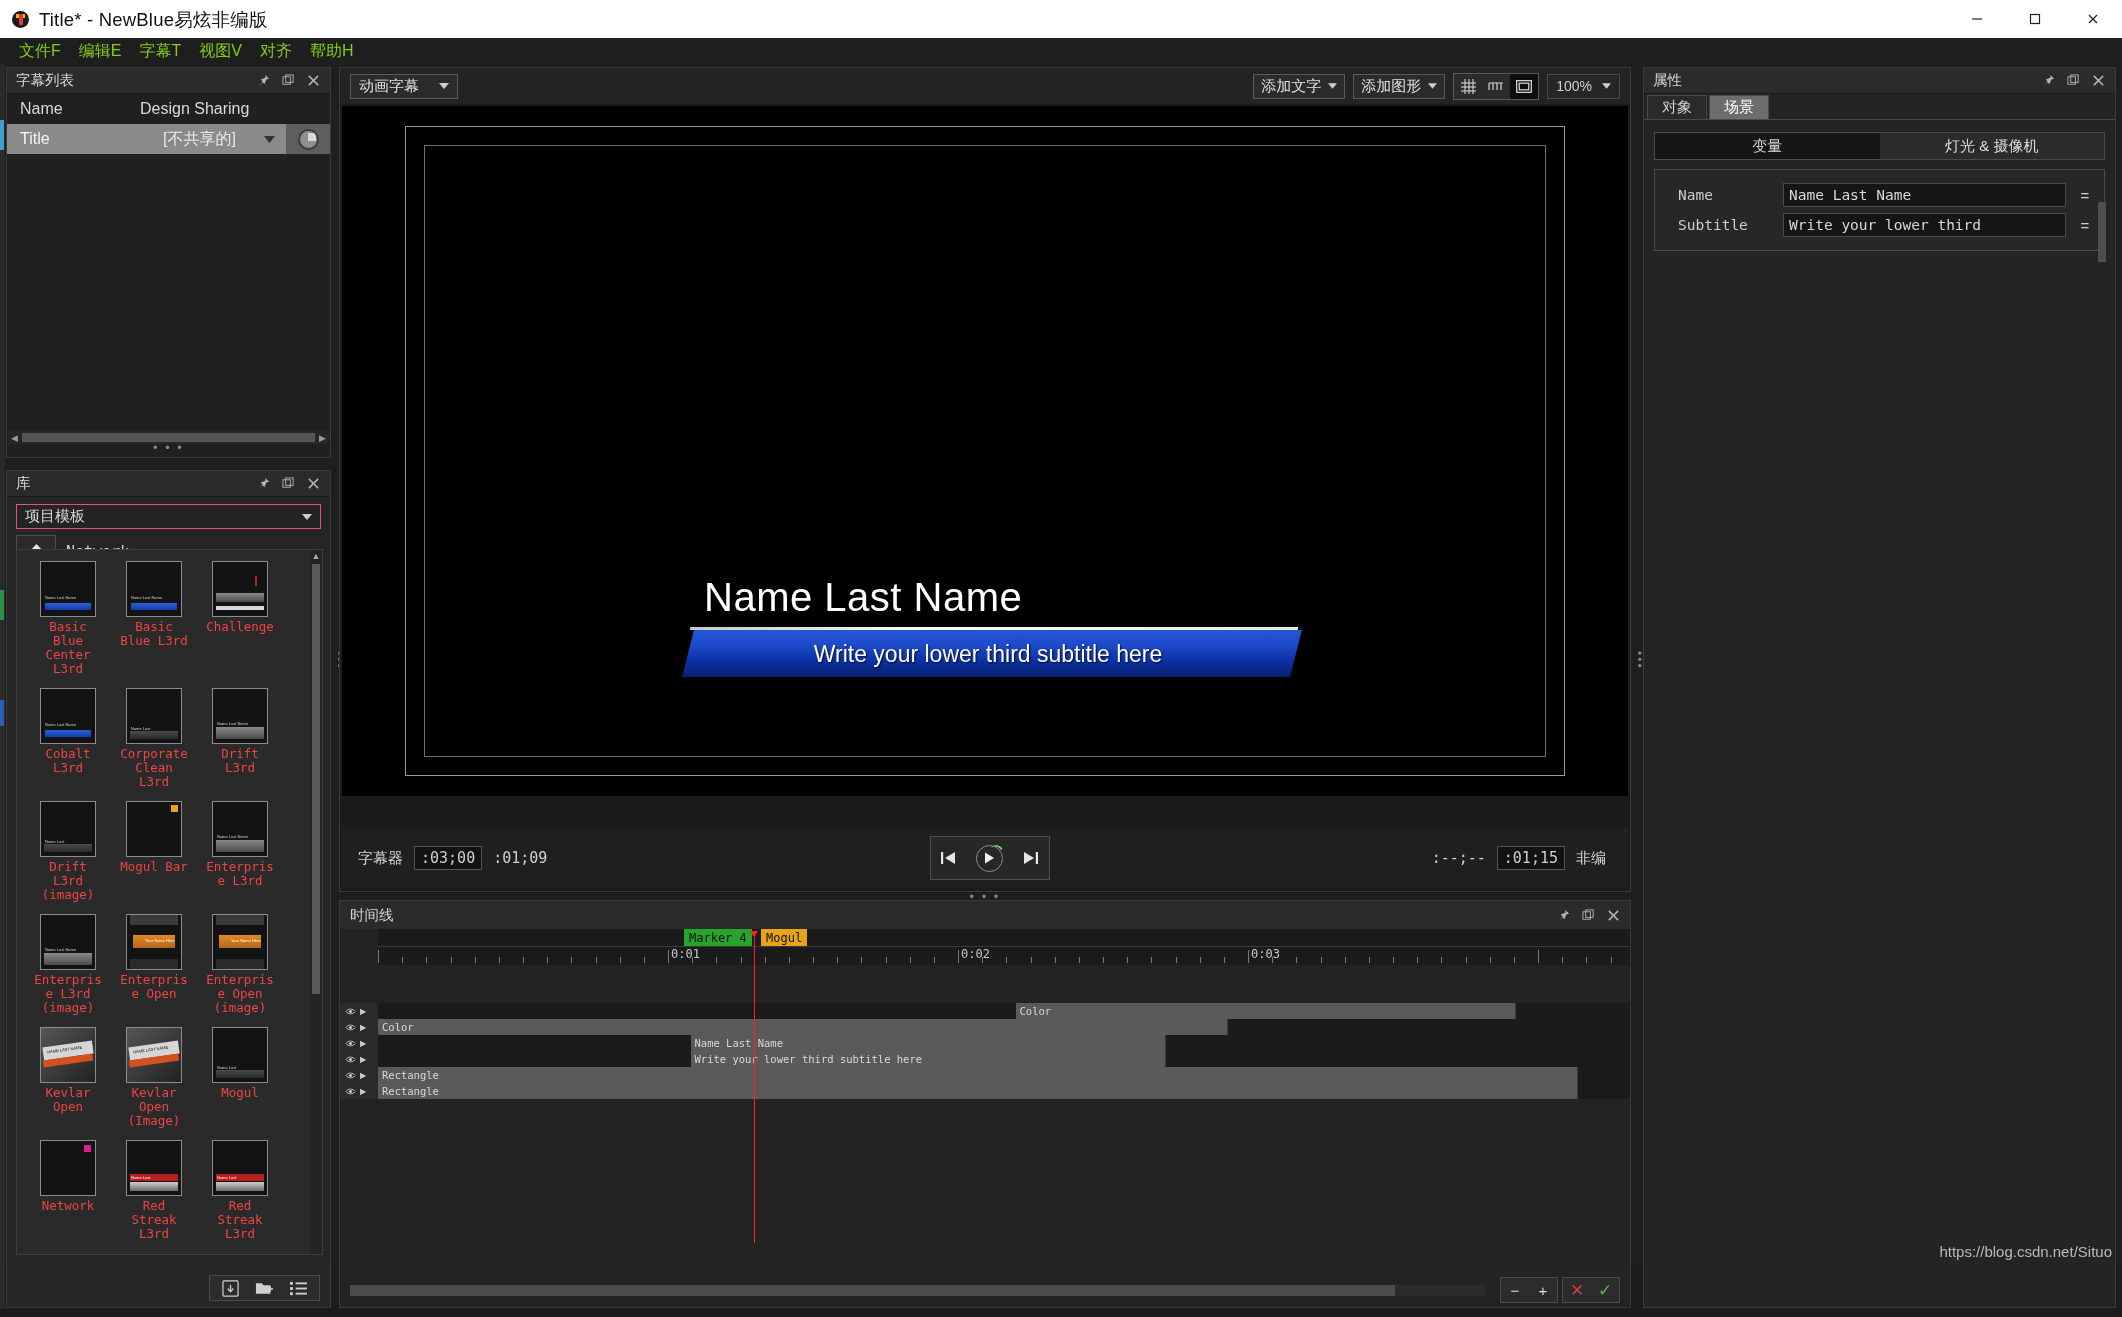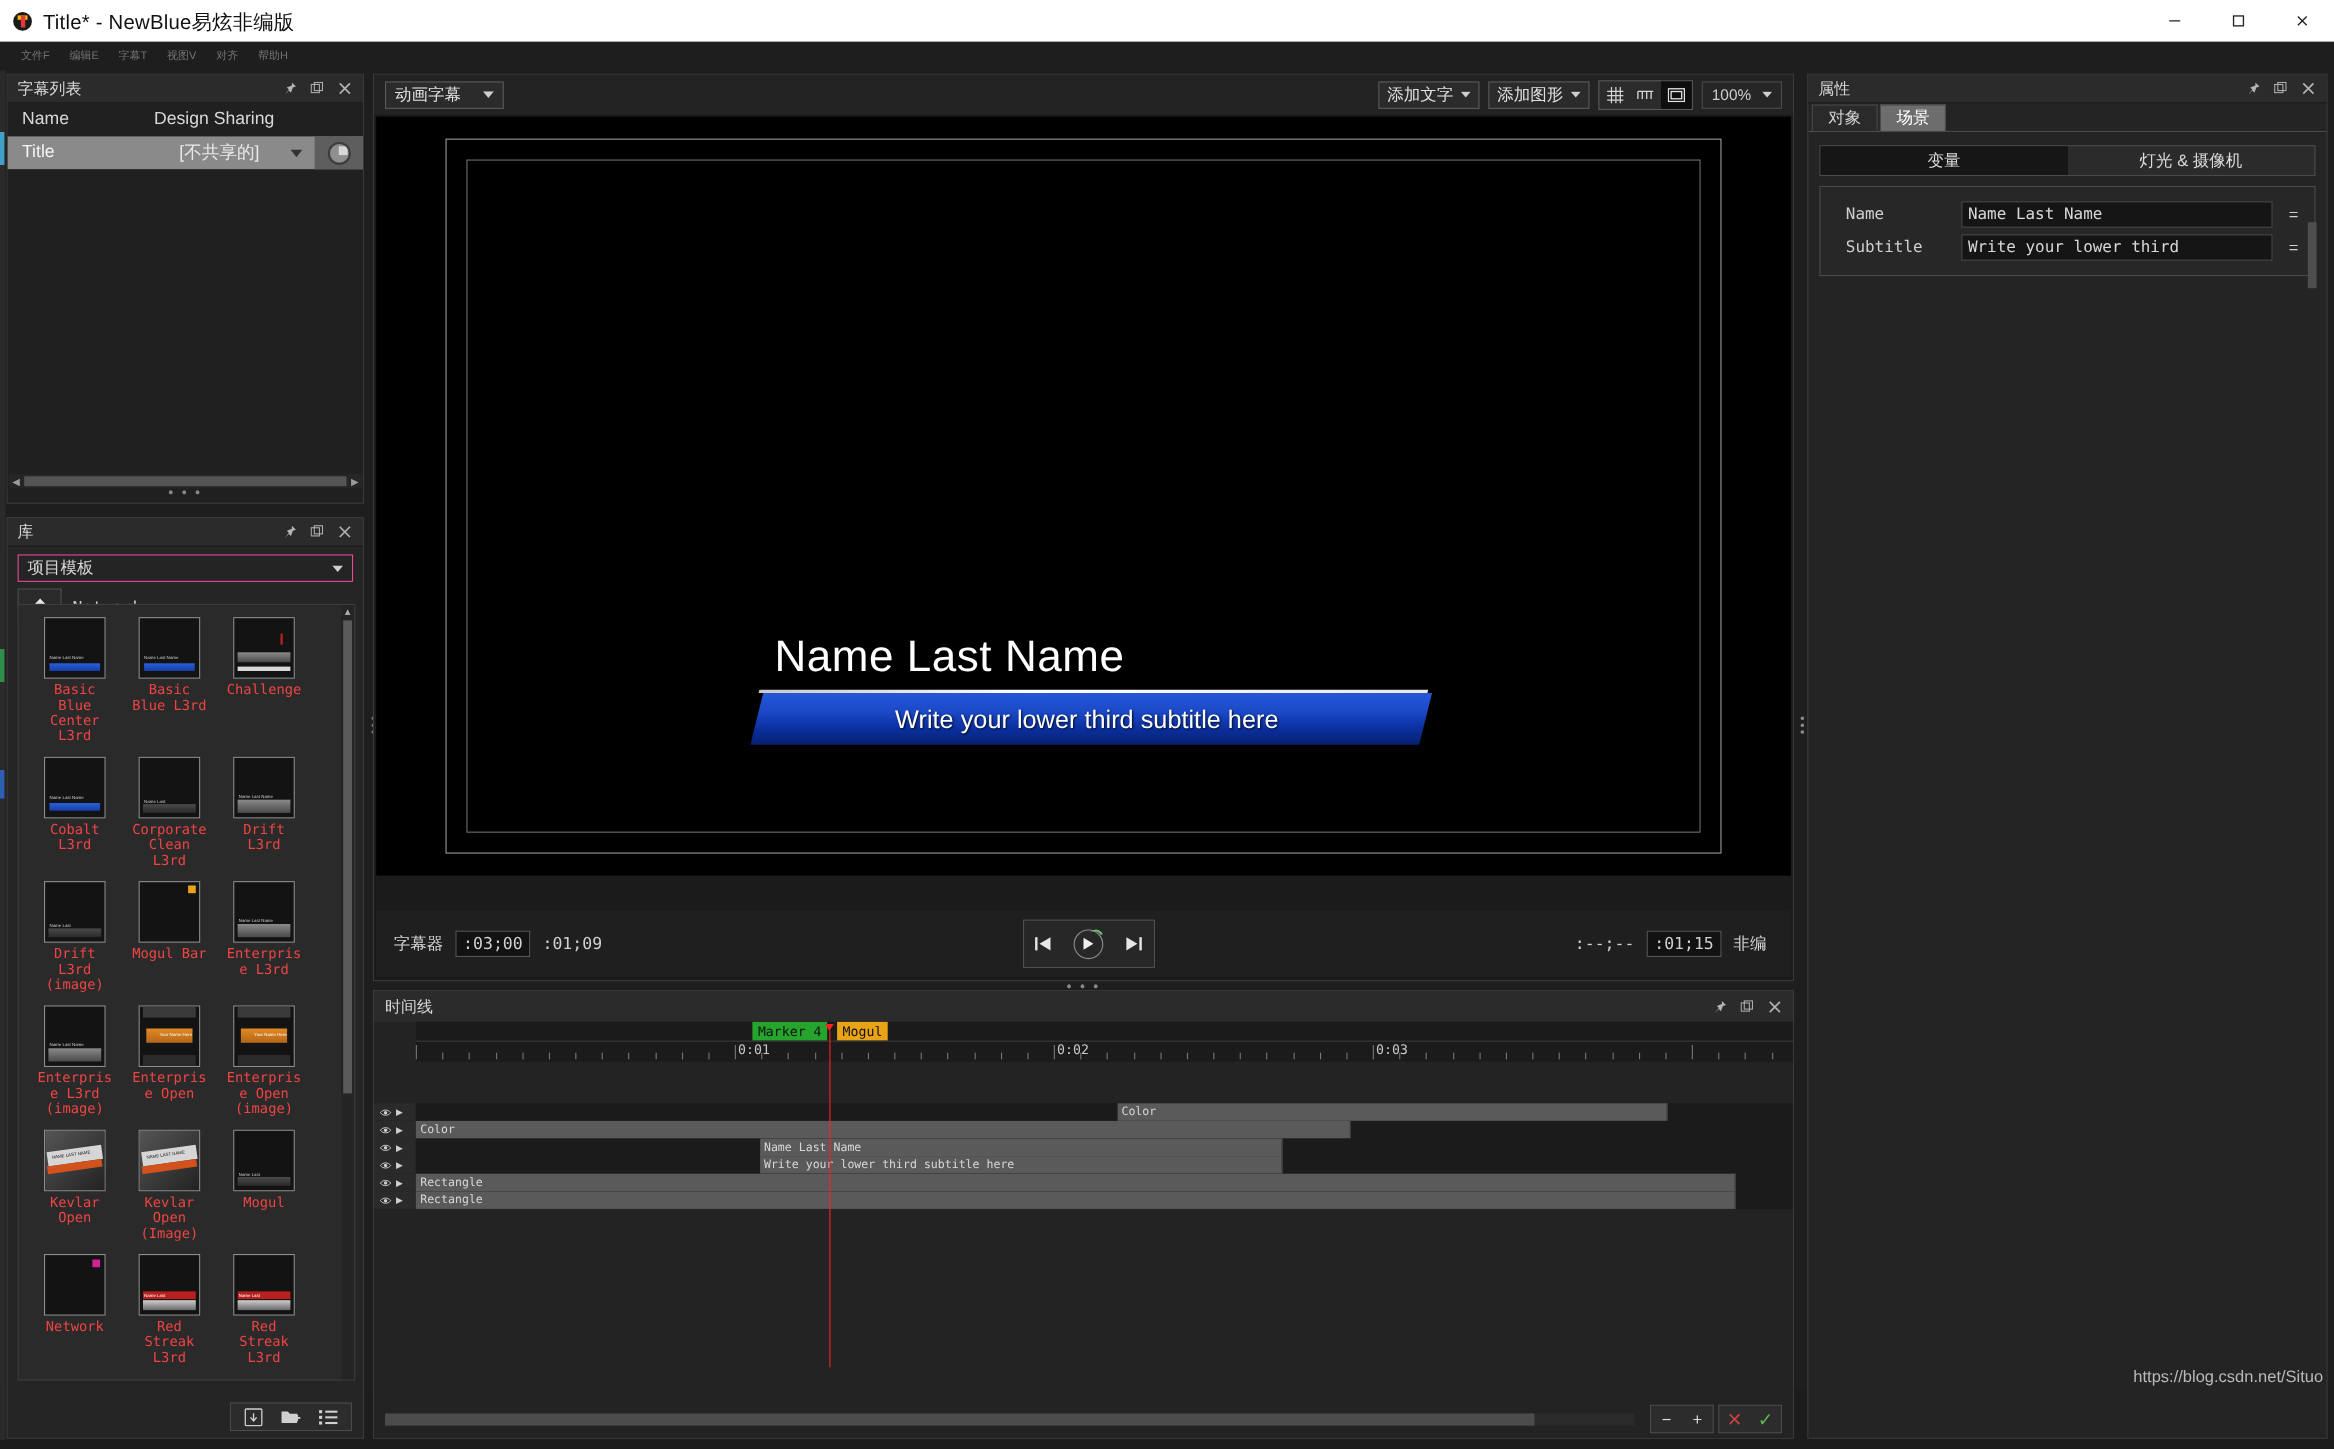--- a/index.html
+++ b/index.html
@@ -35,21 +35,21 @@
     color: #222; font-size: 17px; line-height: 1;
   }
   .tb-btn svg { display: block; }
 
   
   .menubar {
     position: absolute; left: 0; top: 38px; width: 2122px; height: 26px;
     background: #1e1e1e; display: flex; align-items: center; padding-left: 10px;
   }
   .menu-item {
-    color: #737373; font-size: 10px; padding: 2px 9px; white-space: nowrap;
+    color: #84cc16; font-size: 16px; padding: 2px 9px; white-space: nowrap;
   }
 
   
   .panel { position: absolute; background: #252525; }
   .panel-head {
     height: 26px; background: #2b2b2b; display: flex; align-items: center;
     padding-left: 9px; border-bottom: 1px solid #1a1a1a;
   }
   .panel-title { color: #d6d6d6; font-size: 14.5px; flex: 1; }
   .panel-head-icons { display: flex; align-items: center; gap: 12px; padding-right: 10px; }

